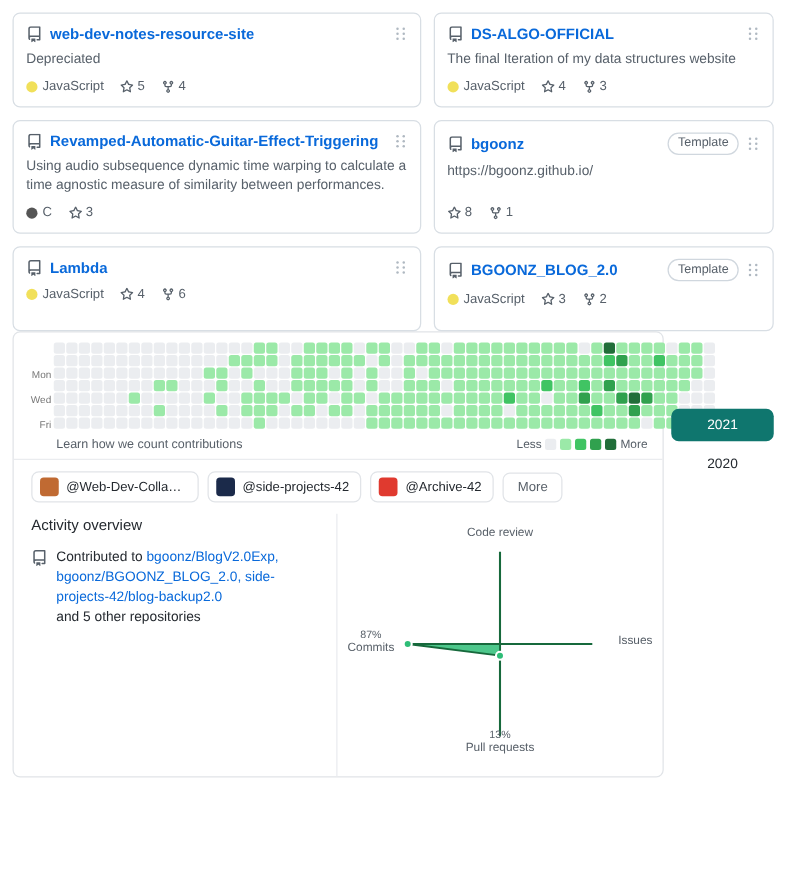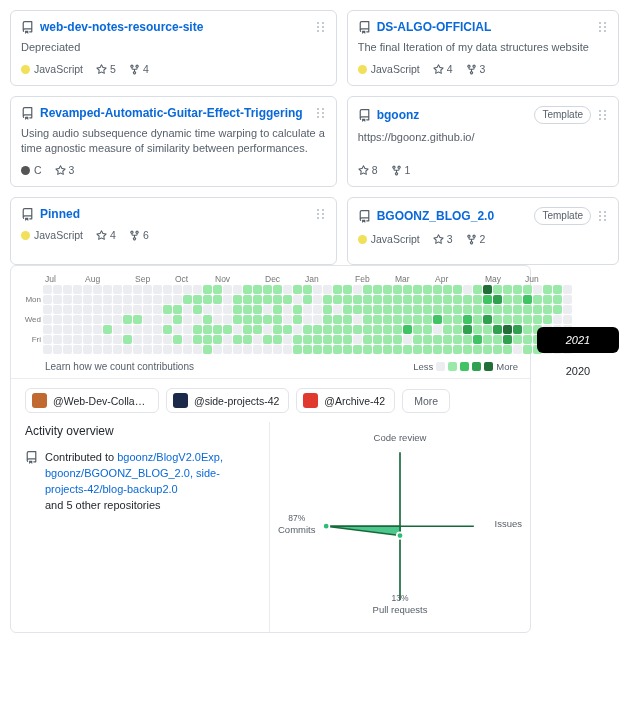--- a/index.html
+++ b/index.html
@@ -122,21 +122,21 @@
   }
   .radar-pct { font-size: 8.5px; color: #586069; display: block; }
 
   
   .years { position: absolute; right: 10px; top: 327px; width: 82px; }
   .year-btn {
     display: block; width: 82px; text-align: center;
     padding: 7px 0; border-radius: 6px; font-size: 11px; cursor: pointer;
     color: #24292f; margin-bottom: 5px;
   }
-  .year-btn.active { background: #000000; color: #fff; font-weight: 400; font-style: italic; }
+  .year-btn.active { background: #0f766e; color: #fff; font-weight: 400; }
 </style>
 </head>
 <body>
 
 <div class="page">
 
 
   <div class="pins" id="pins">
       <div class="pin-card">
         <div class="pin-top">
@@ -281,21 +281,21 @@
           </span>
         </div>
       </div>
       <div class="pin-card">
         <div class="pin-top">
           <span class="repo-icon">
             <svg width="13" height="13" viewBox="0 0 16 16" fill="currentColor">
               <path d="M2 2.5A2.5 2.5 0 0 1 4.5 0h8.75a.75.75 0 0 1 .75.75v12.5a.75.75 0 0 1-.75.75h-2.5a.75.75 0 0 1 0-1.5h1.75v-2h-8a1 1 0 0 0-.714 1.7.75.75 0 1 1-1.072 1.05A2.495 2.495 0 0 1 2 11.5Zm10.5-1h-8a1 1 0 0 0-1 1v6.708A2.486 2.486 0 0 1 4.5 9h8ZM5 12.25a.25.25 0 0 1 .25-.25h3.5a.25.25 0 0 1 .25.25v3.25a.25.25 0 0 1-.4.2l-1.45-1.087a.25.25 0 0 0-.3 0L5.4 15.7a.25.25 0 0 1-.4-.2Z"></path>
             </svg>
           </span>
-          <span class="pin-name">Pinned</span>
+          <span class="pin-name">Lambda</span>
           <span class="pin-spacer"></span>
           <span class="drag-handle">
             <i></i>
             <i></i>
             <i></i>
             <i></i>
             <i></i>
             <i></i>
           </span>
         </div>
@@ -362,34 +362,20 @@
   <div class="panel">
 
     <div class="cal-wrap">
       <div class="cal-grid-area">
         <div class="day-col" id="daylabels">
             <span style="top: 21px;">Mon</span>
             <span style="top: 41px;">Wed</span>
             <span style="top: 61px;">Fri</span>
           </div>
         <div class="cal-main">
-          <div class="months" id="months">
-              <span style="left: 2px;">Jul</span>
-              <span style="left: 42px;">Aug</span>
-              <span style="left: 92px;">Sep</span>
-              <span style="left: 132px;">Oct</span>
-              <span style="left: 172px;">Nov</span>
-              <span style="left: 222px;">Dec</span>
-              <span style="left: 262px;">Jan</span>
-              <span style="left: 312px;">Feb</span>
-              <span style="left: 352px;">Mar</span>
-              <span style="left: 392px;">Apr</span>
-              <span style="left: 442px;">May</span>
-              <span style="left: 482px;">Jun</span>
-            </div>
           <div class="cal-grid" id="calgrid">
               <div class="cal-cell" style="background: rgb(235, 237, 240);"></div>
               <div class="cal-cell" style="background: rgb(235, 237, 240);"></div>
               <div class="cal-cell" style="background: rgb(235, 237, 240);"></div>
               <div class="cal-cell" style="background: rgb(235, 237, 240);"></div>
               <div class="cal-cell" style="background: rgb(235, 237, 240);"></div>
               <div class="cal-cell" style="background: rgb(235, 237, 240);"></div>
               <div class="cal-cell" style="background: rgb(235, 237, 240);"></div>
               <div class="cal-cell" style="background: rgb(235, 237, 240);"></div>
               <div class="cal-cell" style="background: rgb(235, 237, 240);"></div>

